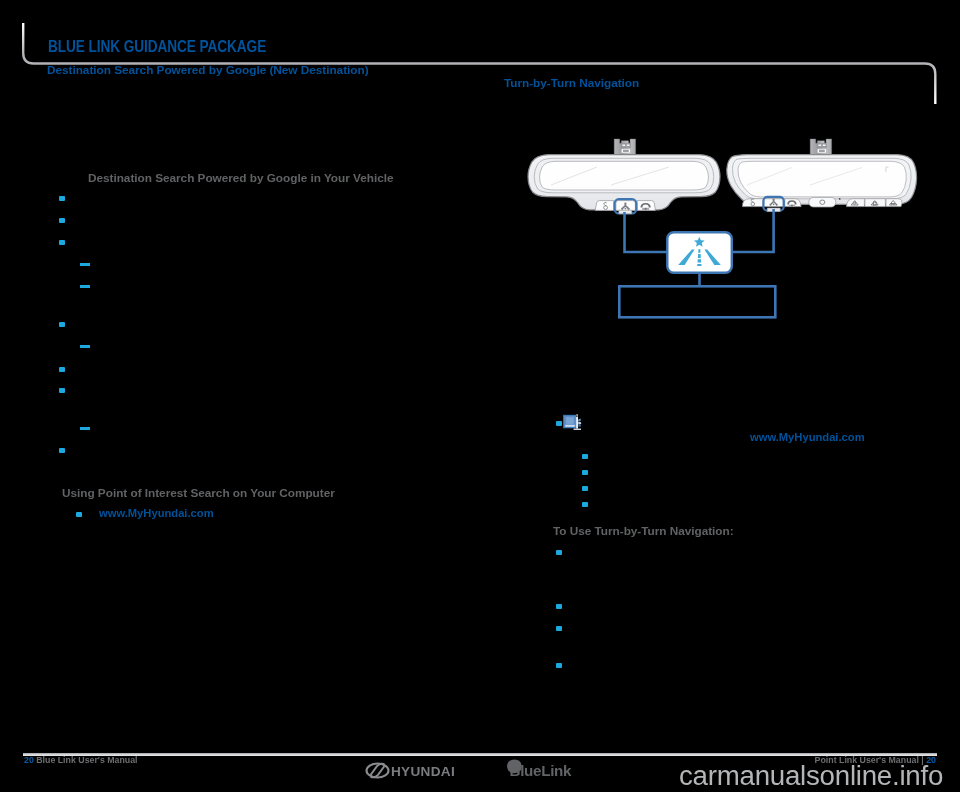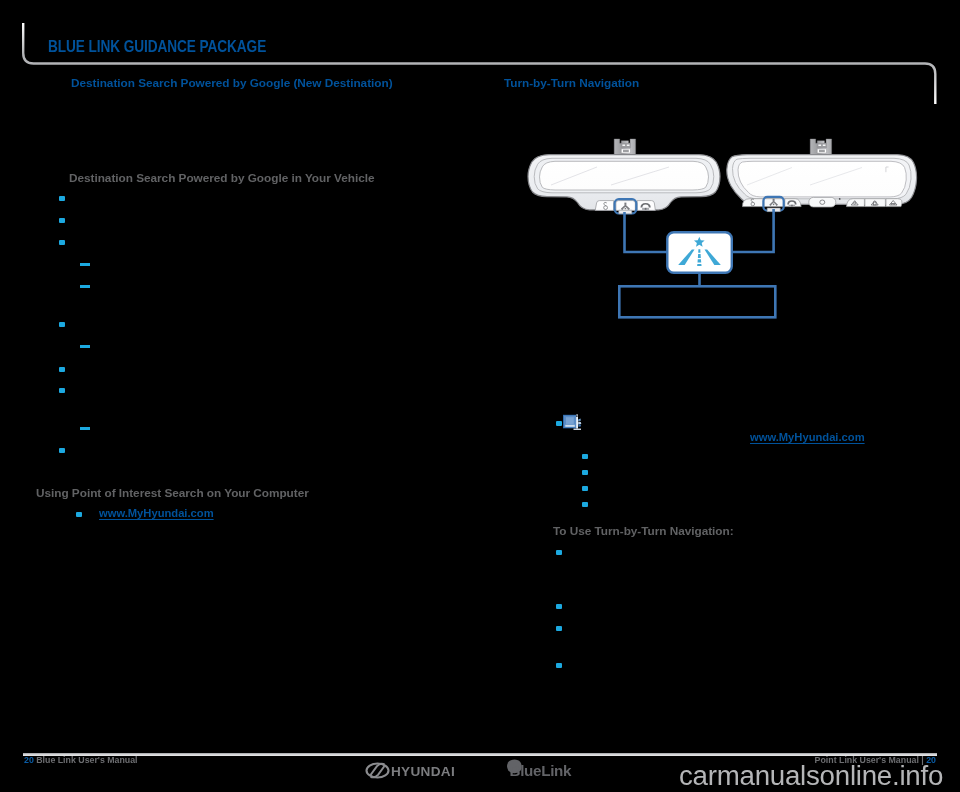--- a/index.html
+++ b/index.html
@@ -25,21 +25,21 @@
          white-space:nowrap;line-height:12px;}
   .para{position:absolute;font-size:11.2px;color:#000;line-height:15.5px;}
   .body{position:absolute;font-size:11.2px;color:#000;line-height:15.5px;}
 
   
   .bul{position:absolute;width:6px;height:5px;background:#1ca9e0;border-radius:1px;}
   .dash{position:absolute;width:9.5px;height:3.4px;background:#1ca9e0;}
 
   
   .link{position:absolute;font-size:11.2px;font-weight:bold;color:#00529b;
-        text-decoration:underline;text-underline-offset:1.5px;
+        text-underline-offset:1.5px;
         white-space:nowrap;line-height:12px;}
 
   
   .foot-rule{position:absolute;left:23px;top:753px;width:914px;height:3px;
              background:linear-gradient(to bottom,#9d9ea1,#d3d4d6,#e9e9ea);}
   .foot-l{position:absolute;left:24px;top:755px;font-size:8.8px;font-weight:bold;
           color:#6c6d70;white-space:nowrap;line-height:10px;}
   .foot-l b{color:#0a5ca5;}
   .foot-r{position:absolute;right:24px;top:755px;text-align:right;font-size:8.8px;font-weight:bold;
           color:#6c6d70;white-space:nowrap;line-height:10px;}
@@ -63,28 +63,28 @@
         <stop offset="0" stop-color="#b2b3b6"></stop>
           <stop offset="1" stop-color="#ffffff"></stop>
       </linearGradient>
     </defs>
     <path d="M23.2,23 L23.2,53 Q23.2,63.5 33.5,63.5 L480,63.5" fill="none" stroke="url(#gL)" stroke-width="2.4"></path>
     <path d="M480,63.5 L925,63.5 Q935.3,63.5 935.3,74 L935.3,104" fill="none" stroke="url(#gR)" stroke-width="2.4"></path>
   </svg>
 
   <div class="page-title">BLUE LINK GUIDANCE PACKAGE</div>
 
-  <h2 class="sec" style="position:absolute;left:47px;top:77px;margin-left:24px;">Destination Search Powered by Google (New Destination)</h2>
+  <h2 class="sec" style="position:absolute;left:47px;top:64px;">Destination Search Powered by Google (New Destination)</h2>
   <div class="para" style="left:47px;top:100px;width:410px">
     <span>Destination Search Powered by Google allows you to find a destination</span>
     <span>using Google's extensive database of businesses and locations. You can</span>
     <span>search by name, category, or address, then send the destination to your</span>
     <span>vehicle's navigation system.</span>
   </div>
-  <h3 class="sub" style="position:absolute;left:41px;top:172px;padding-left:28px;">Destination Search Powered by Google in Your Vehicle</h3>
+  <h3 class="sub" style="position:absolute;left:60px;top:172px;padding-left:28px;">Destination Search Powered by Google in Your Vehicle</h3>
 
   <div class="bul" style="left:59px;top:196px"></div>
   <div class="body" style="left:76px;top:191px;width:350px">Press the Blue Link button on the rearview mirror.</div>
   <div class="bul" style="left:59px;top:218px"></div>
   <div class="body" style="left:76px;top:213px;width:350px">Say "Destination Search" at the prompt.</div>
   <div class="bul" style="left:59px;top:240px"></div>
   <div class="body" style="left:76px;top:235px;width:350px">Say the name of the business or location you are looking for.</div>
   <div class="dash" style="left:80px;top:263px"></div>
   <div class="body" style="left:97px;top:257px;width:350px">The agent will confirm your request.</div>
   <div class="dash" style="left:80px;top:285px"></div>
@@ -95,21 +95,21 @@
   <div class="body" style="left:97px;top:339px;width:350px">The destination is downloaded to your navigation system.</div>
   <div class="bul" style="left:59px;top:367px"></div>
   <div class="body" style="left:76px;top:362px;width:350px">Confirm that you want to start route guidance.</div>
   <div class="bul" style="left:59px;top:388px"></div>
   <div class="body" style="left:76px;top:383px;width:350px">Follow the directions given by your navigation system.</div>
   <div class="dash" style="left:80px;top:427px"></div>
   <div class="body" style="left:97px;top:421px;width:350px">Route guidance continues until you arrive.</div>
   <div class="bul" style="left:59px;top:448px"></div>
   <div class="body" style="left:76px;top:443px;width:350px">Press the Blue Link button again to cancel the route.</div>
 
-  <h3 class="sub" style="position:absolute;left:36px;top:487px;">Using Point of Interest Search on Your Computer</h3>
+  <h3 class="sub" style="position:absolute;left:62px;top:487px;">Using Point of Interest Search on Your Computer</h3>
   <div class="bul" style="left:76px;top:512px"></div>
   <div class="link" style="left:99px;top:507px">www.MyHyundai.com</div>
 
   <h2 class="sec" style="position:absolute;left:504px;top:77px;">Turn-by-Turn Navigation</h2>
 
   <div class="para" style="left:527px;top:350px;width:400px">
     <span>Turn-by-Turn Navigation provides spoken driving directions through your</span>
     <span>vehicle's audio system. A Blue Link agent or the automated system sends</span>
     <span>the route to your vehicle.</span>
   </div>

